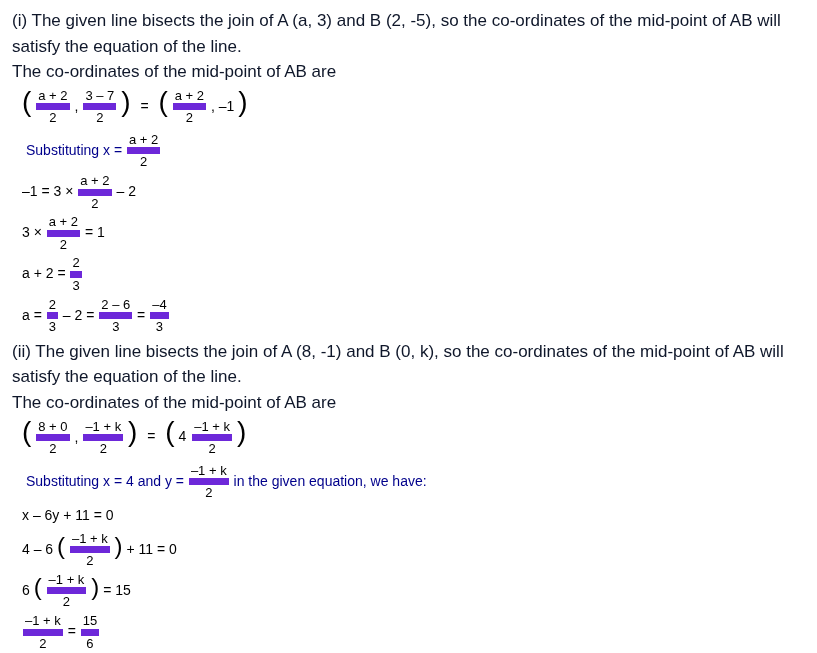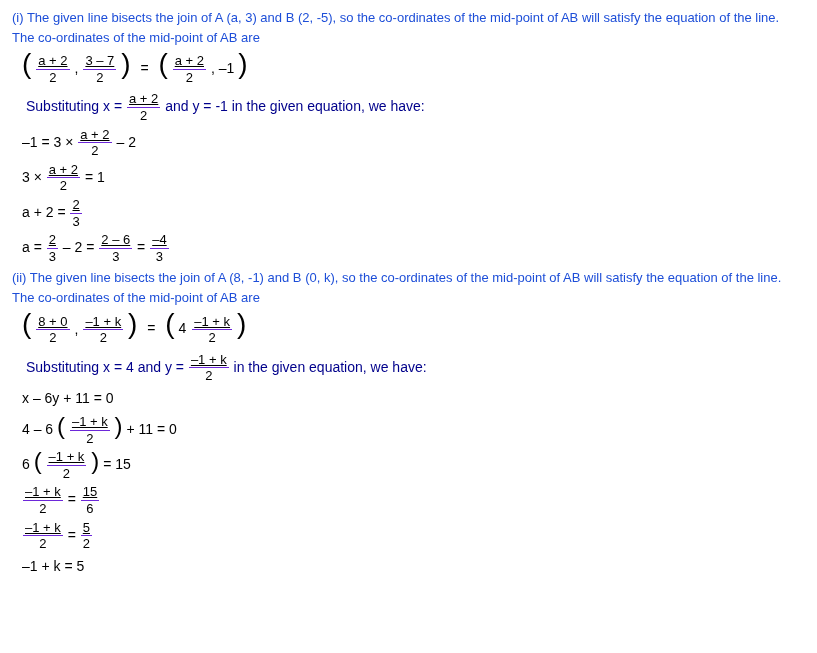--- a/index.html
+++ b/index.html
@@ -10,43 +10,42 @@
       color: #000;
       width: 817px;
       min-height: 653px;
       padding: 8px 12px;
       line-height: 1.6;
     }
     .content {
       width: 100%;
     }
     .problem-text {
-      color: #1d4ed8;
-      font-size: 13px;
+      color: #0f172a;
+      font-size: 17px;
       line-height: 1.5;
     }
     .math-line {
       margin: 2px 14px;
       font-size: 14px;
       line-height: 1.7;
     }
     .fraction {
       display: inline-flex;
       flex-direction: column;
       align-items: center;
       vertical-align: middle;
       font-size: 13px;
       margin: 0 1px;
     }
     .fraction .num {
-      border-bottom: 1px solid #6d28d9;
+      border-bottom: 7px solid #6d28d9;
       padding: 0 2px;
       text-align: left;
       line-height: 1.2;
-      text-decoration: underline;
     }
     .fraction .den {
       padding: 0 2px;
       text-align: center;
       line-height: 1.2;
     }
     .big-paren {
       font-size: 28px;
       line-height: 1;
       font-weight: 300;
@@ -104,21 +103,20 @@
     </span>
     <span class="big-paren">)</span>
   </div>
 
   <div class="math-line" style="margin-top:6px;">
     <span class="section-blue">Substituting x = </span>
     <span class="fraction" style="vertical-align:middle;">
       <span class="num">a + 2</span>
       <span class="den">2</span>
     </span>
-    <span class="section-blue"> and y = -1 in the given equation, we have:</span>
   </div>
 
 
   <div class="math-block math-line">
     –1 = 3 ×
     <span class="fraction" style="vertical-align:middle;">
       <span class="num">a + 2</span>
       <span class="den">2</span>
     </span>
     – 2

